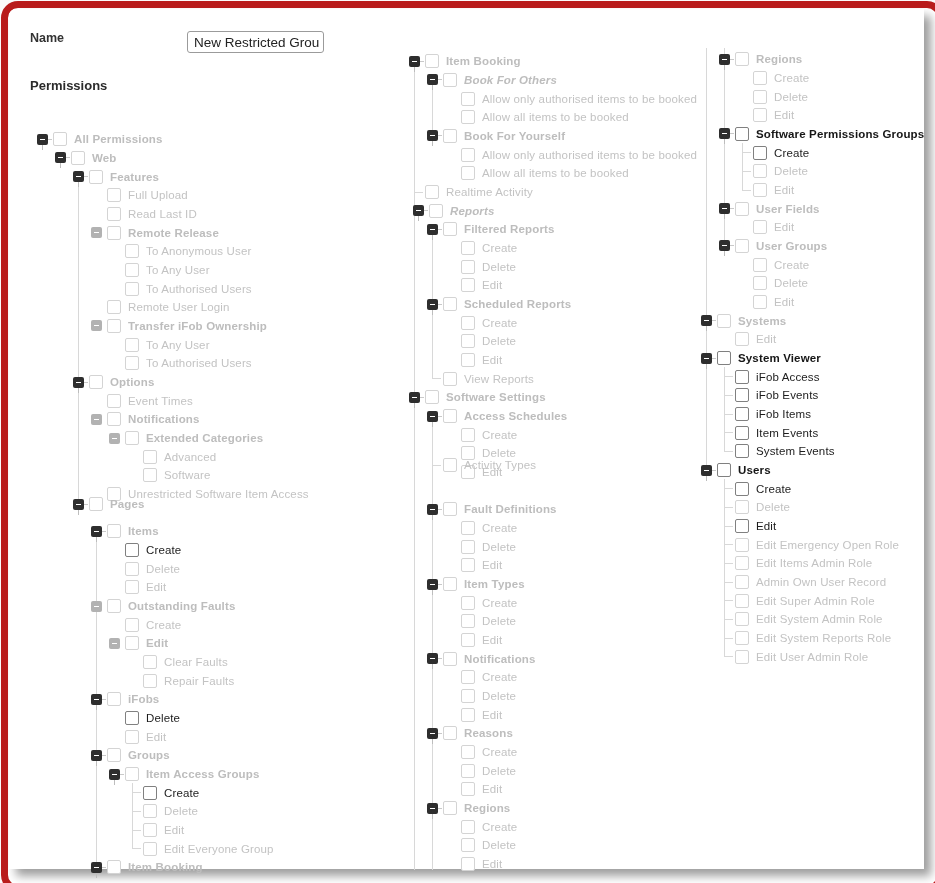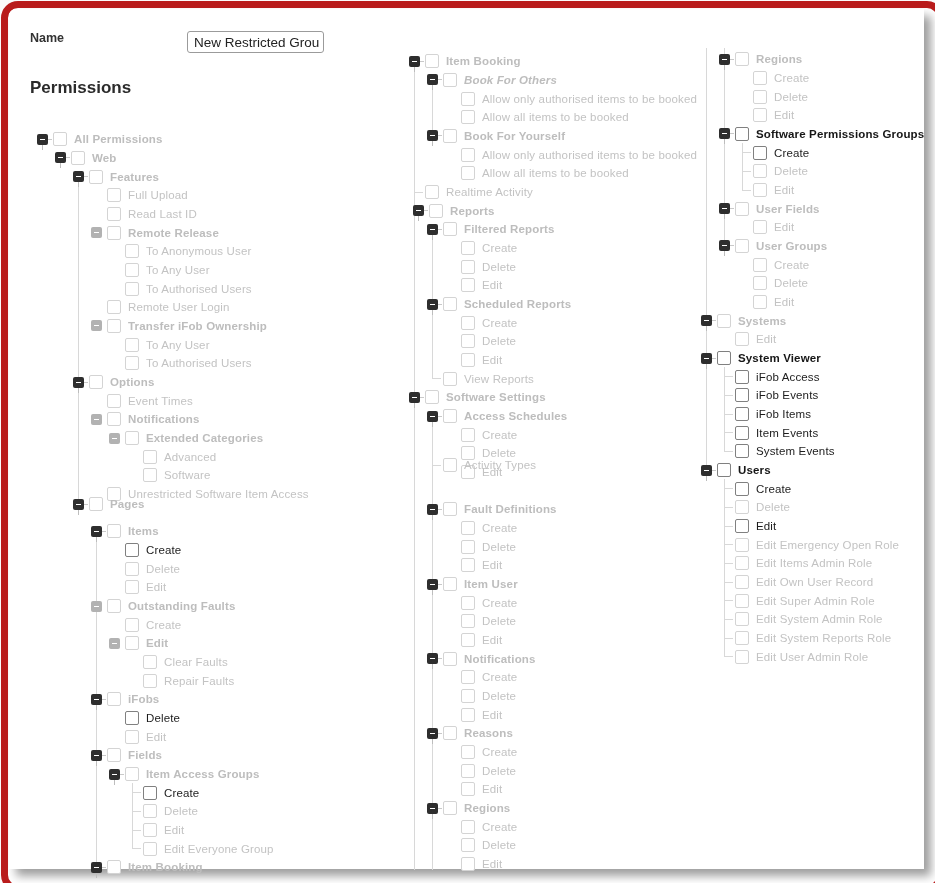--- a/index.html
+++ b/index.html
@@ -7,21 +7,21 @@
           font-family:"Liberation Sans", sans-serif;overflow:hidden;}
   #frame{position:absolute;left:1px;top:1px;width:929px;height:877px;
          border:7px solid #b91c1c;border-radius:17px;background:#ffffff;overflow:hidden;}
   #panel{position:absolute;left:1px;top:1px;width:915px;height:860px;background:#ffffff;
          box-shadow:7px 7px 9px rgba(0,0,0,0.38);}
   
   .name-label{position:absolute;left:21px;top:22px;font-size:12.5px;font-weight:700;color:#333;}
   .name-input{position:absolute;left:178px;top:22px;width:125px;height:18px;border:1px solid #9b9b9b;
         border-radius:3px;font-family:"Liberation Sans",sans-serif;font-size:13.5px;color:#222;
         padding:1px 4px 1px 6px;outline:none;background:#fff;}
-  .page-title{position:absolute;left:21px;top:69px;font-size:17px;font-weight:700;color:#2b2b2b;}
+  .page-title{position:absolute;left:21px;top:69px;font-size:13px;font-weight:700;color:#2b2b2b;}
   
   .tcol{position:absolute;}
   .vline{position:absolute;width:1px;background:#d8d8d8;z-index:0;}
   .trow{position:absolute;left:0;height:18.67px;display:flex;align-items:center;white-space:nowrap;z-index:1;}
   .slot{position:relative;width:16px;height:18.67px;flex:0 0 16px;}
   .exp{position:absolute;left:0;top:3.8px;width:11px;height:11px;border-radius:2px;z-index:2;}
   .exp.b{background:#2e2e2e;}
   .exp.g{background:#b2b2b2;}
   .exp::before{content:"";position:absolute;left:3px;top:5px;width:5px;height:1px;background:#fff;}
   .exp.b::after{content:"";position:absolute;left:11px;top:5px;width:4px;height:1px;background:#c9c9c9;}
@@ -257,21 +257,21 @@
               <span class="cb"></span>
               <span class="lbl gray">Edit</span>
             </div>
             <div class="trow" style="top: 616.11px; padding-left: 54px;">
               <span class="slot">
                 <span class="exp b">
                   <i class="stub"></i>
                 </span>
               </span>
               <span class="cb"></span>
-              <span class="lbl grayb">Fields</span>
+              <span class="lbl grayb">Groups</span>
             </div>
             <div class="trow" style="top: 634.78px; padding-left: 72px;">
               <span class="slot">
                 <span class="exp b">
                   <i class="stub"></i>
                 </span>
               </span>
               <span class="cb"></span>
               <span class="lbl grayb">Item Access Groups</span>
             </div>
@@ -375,21 +375,21 @@
             </div>
             <div class="trow" style="top: 130.69px; padding-left: 0px;">
               <span class="conn t" style="left: 0px;">
                 <i class="v" style="position:absolute;display:block"></i>
                 <i class="h" style="position:absolute;display:block"></i>
               </span>
               <span class="slot"></span>
               <span class="cb"></span>
               <span class="lbl gray">Realtime Activity</span>
             </div>
-            <div class="trow" style="top: 149.36px; padding-left: 4px;">
+            <div class="trow" style="top: 149.36px; padding-left: 4px; font-style: italic;">
               <span class="slot">
                 <span class="exp b">
                   <i class="stub"></i>
                 </span>
               </span>
               <span class="cb"></span>
               <span class="lbl grayb">Reports</span>
             </div>
             <div class="trow" style="top: 168.03px; padding-left: 18px;">
               <span class="slot">
@@ -514,21 +514,21 @@
               <span class="cb"></span>
               <span class="lbl gray">Edit</span>
             </div>
             <div class="trow" style="top: 522.76px; padding-left: 18px;">
               <span class="slot">
                 <span class="exp b">
                   <i class="stub"></i>
                 </span>
               </span>
               <span class="cb"></span>
-              <span class="lbl grayb">Item User</span>
+              <span class="lbl grayb">Item Types</span>
             </div>
             <div class="trow" style="top: 541.43px; padding-left: 36px;">
               <span class="slot"></span>
               <span class="cb"></span>
               <span class="lbl gray">Create</span>
             </div>
             <div class="trow" style="top: 560.1px; padding-left: 36px;">
               <span class="slot"></span>
               <span class="cb"></span>
               <span class="lbl gray">Delete</span>
@@ -834,21 +834,21 @@
               <span class="cb"></span>
               <span class="lbl gray">Edit Items Admin Role</span>
             </div>
             <div class="trow" style="top: 522.76px; padding-left: 18px;">
               <span class="conn t" style="left: 18px;">
                 <i class="v" style="position:absolute;display:block"></i>
                 <i class="h" style="position:absolute;display:block"></i>
               </span>
               <span class="slot"></span>
               <span class="cb"></span>
-              <span class="lbl gray">Edit Own User Record</span>
+              <span class="lbl gray">Admin Own User Record</span>
             </div>
             <div class="trow" style="top: 541.43px; padding-left: 18px;">
               <span class="conn t" style="left: 18px;">
                 <i class="v" style="position:absolute;display:block"></i>
                 <i class="h" style="position:absolute;display:block"></i>
               </span>
               <span class="slot"></span>
               <span class="cb"></span>
               <span class="lbl gray">Edit Super Admin Role</span>
             </div>

